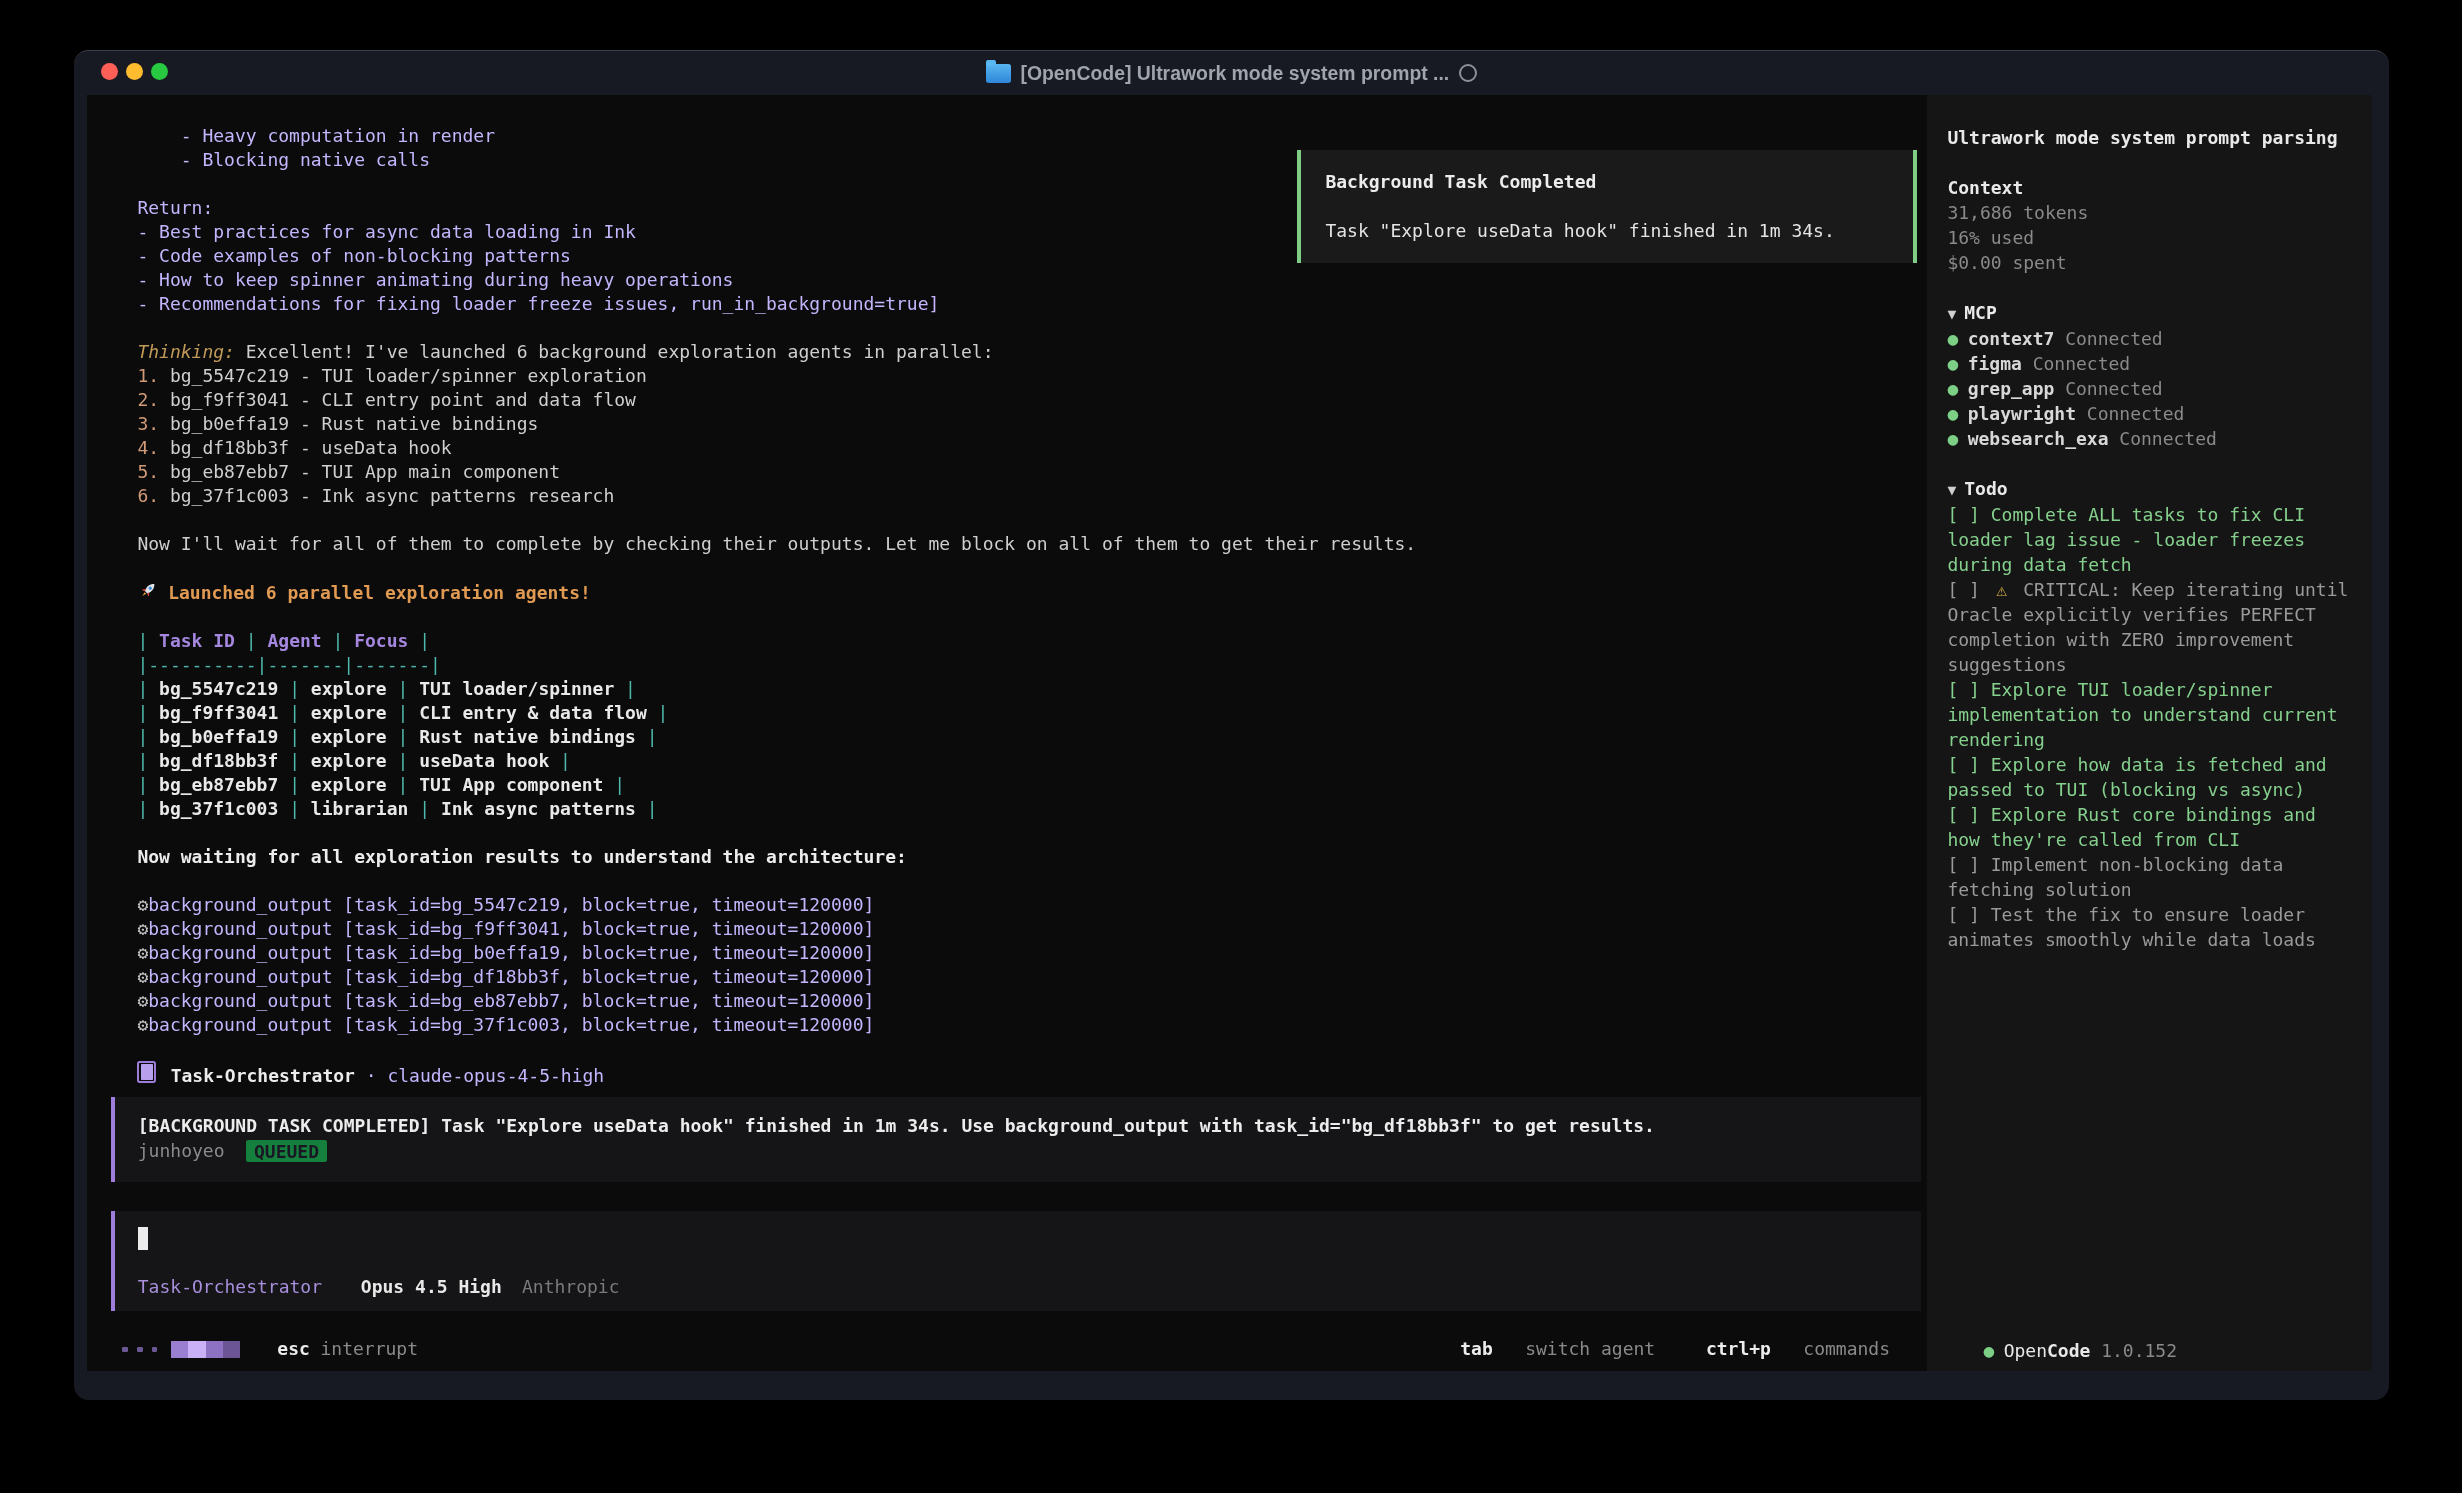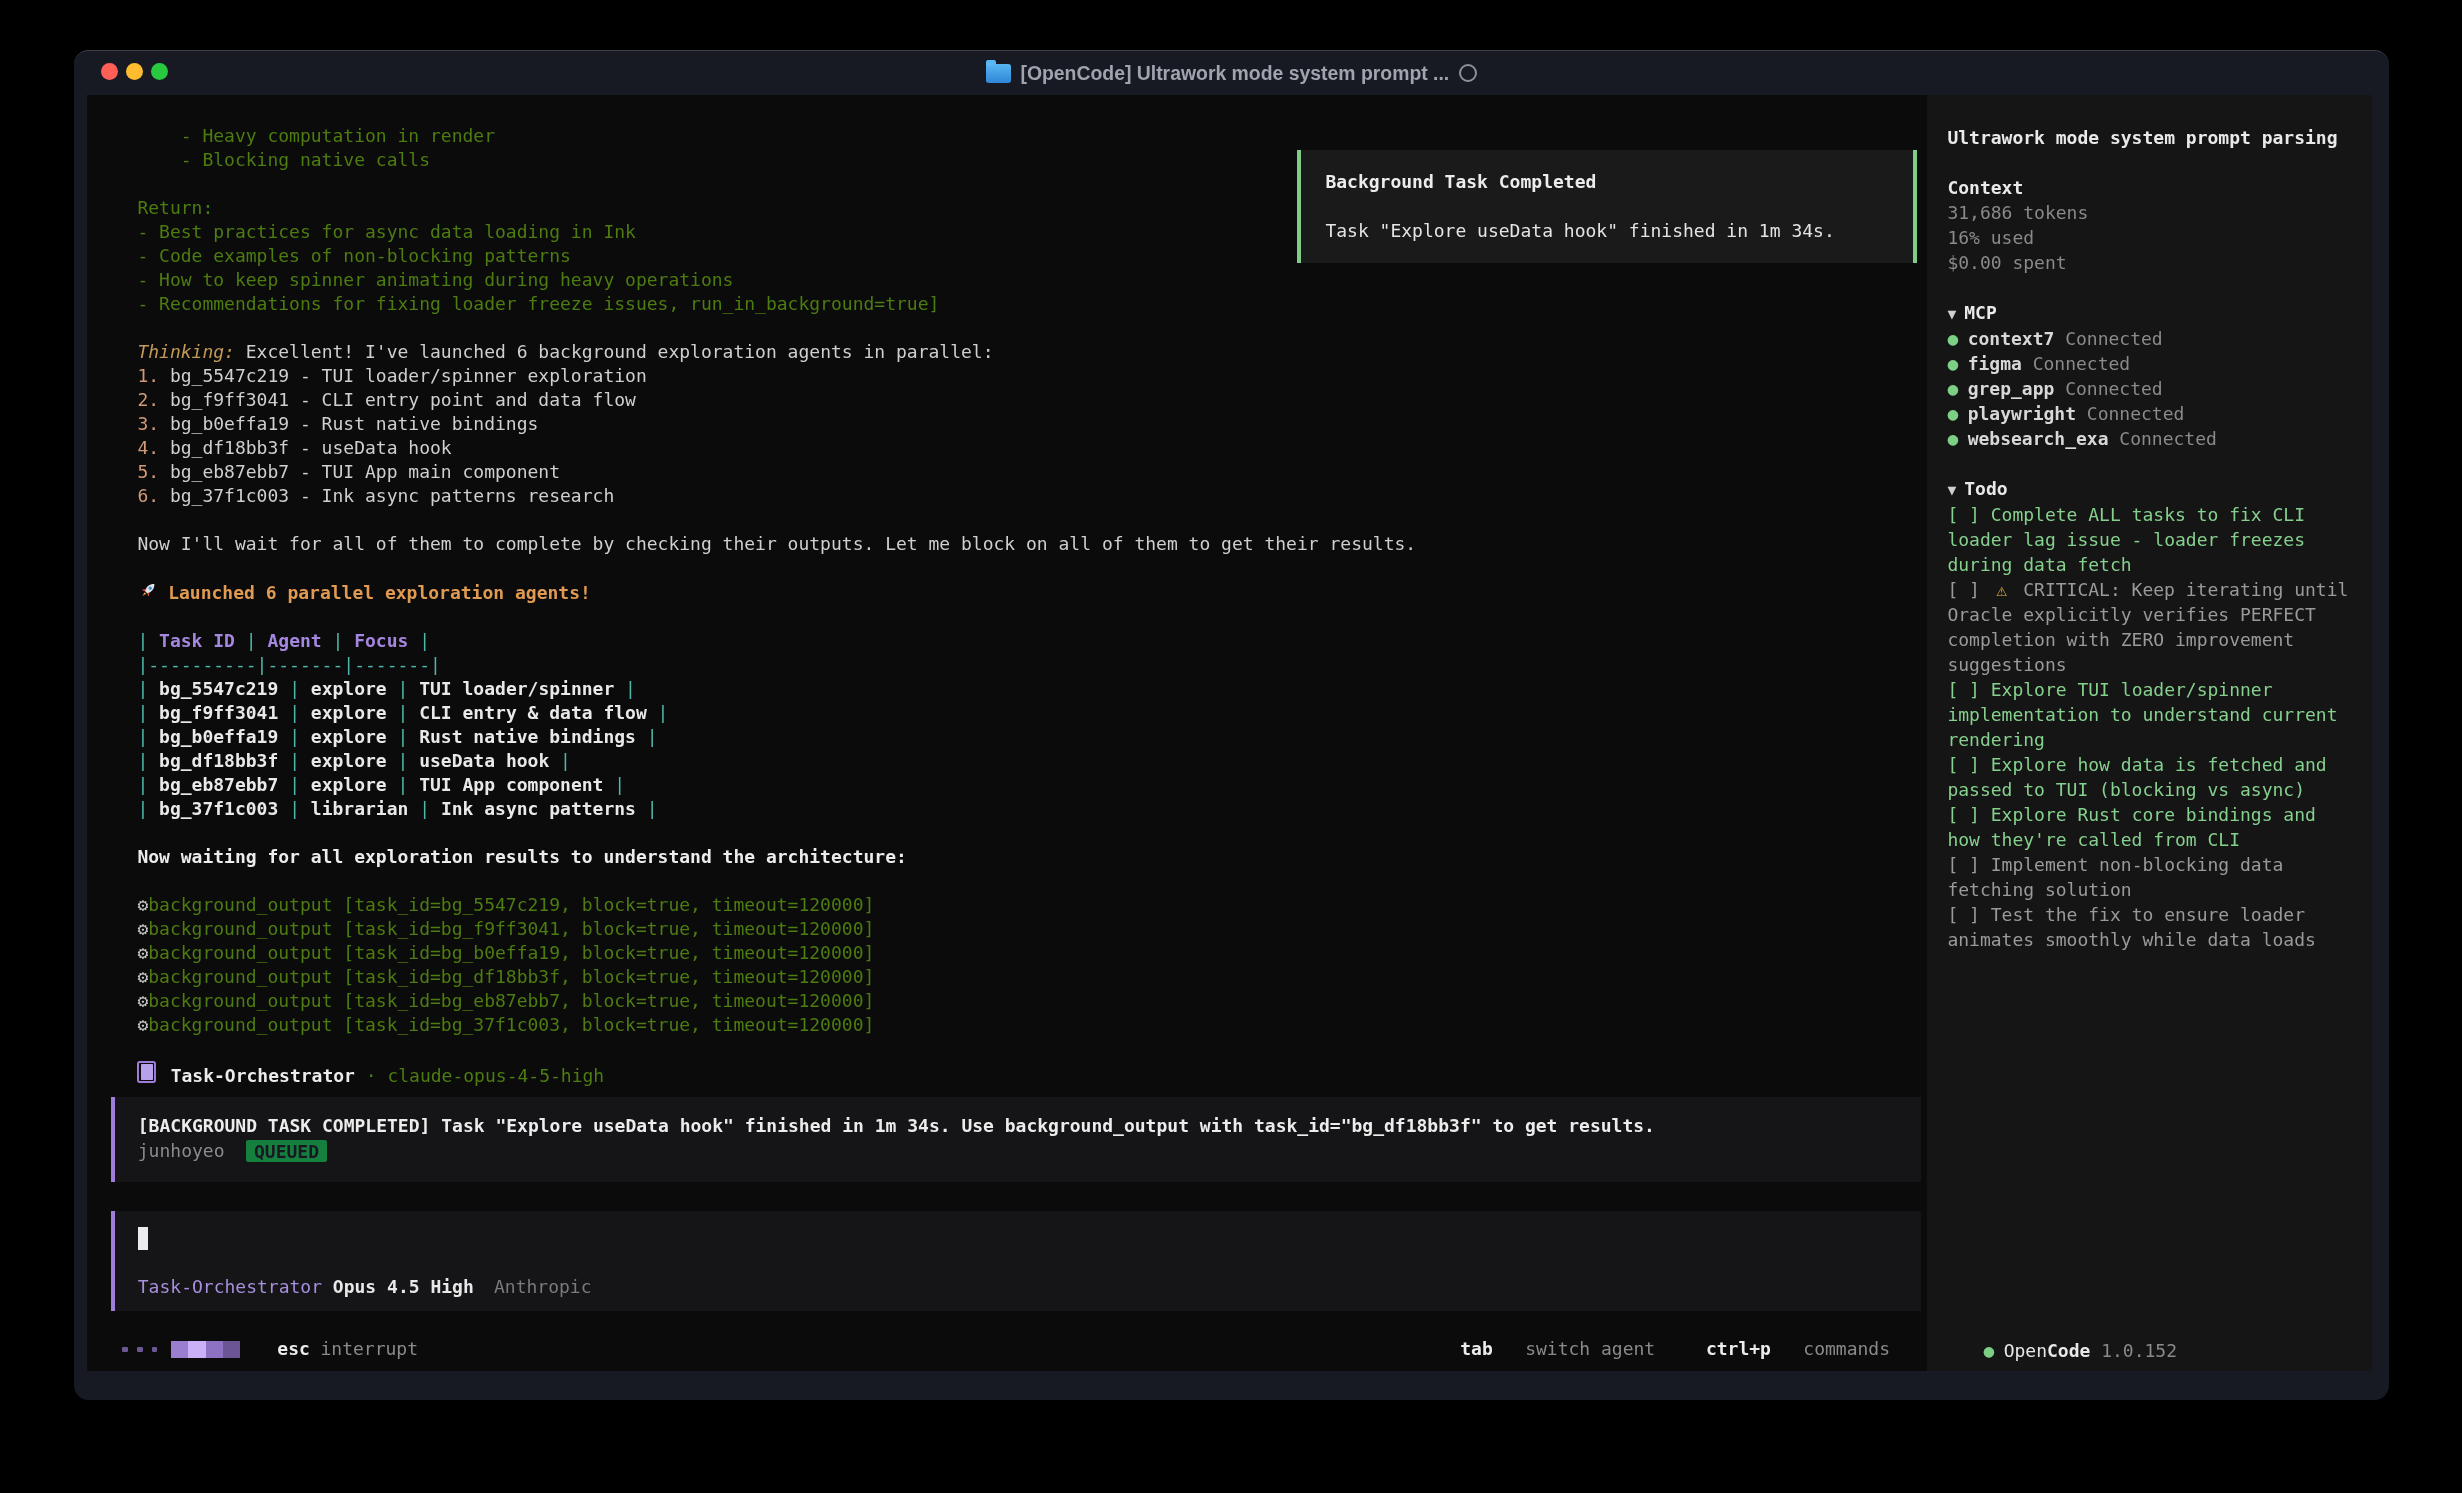--- a/index.html
+++ b/index.html
@@ -16,41 +16,41 @@
   .folder-icon::before{content:"";position:absolute;left:0;top:-3.3px;width:10.7px;height:5.4px;border-radius:2px 2px 0 0;background:#58b6f0;}
   .proxy-ring{width:14.7px;height:14.7px;border:2px solid #8b9097;border-radius:50%;display:inline-block;}
   
   .content{position:absolute;left:13.4px;right:16.7px;top:44px;bottom:29px;display:flex;}
   .main{width:1840px;background:#0b0b0c;position:relative;font-family:"DejaVu Sans Mono",monospace;font-size:18px;line-height:24px;}
   .sidebar{flex:1;background:#151516;position:relative;font-family:"DejaVu Sans Mono",monospace;font-size:18px;line-height:25px;
     padding:30px 20px 0 20px;color:#9a9a9a;}
   
   #terminal-lines{padding:29px 0 0 50px;}
   .t-line{white-space:pre;min-height:24px;}
-  .c-gray{color:#4d7c0f;} .c-prose{color:#cfcfcf;} .c-bright{color:#e9e9e9;font-weight:bold;}
+  .c-gray{color:#c4b5fd;} .c-prose{color:#cfcfcf;} .c-bright{color:#e9e9e9;font-weight:bold;}
   .c-wbold{color:#ececec;font-weight:bold;} .c-purplebold{color:#a687e0;font-weight:bold;}
   .c-teal{color:#4db7ab;} .c-orange{color:#e09a52;font-weight:bold;}
   .c-gold{color:#c29a58;font-style:italic;} .c-num{color:#d29b77;}
   .c-icongray{color:#c4c4c4;}
   .rocket-svg{display:inline-block;vertical-align:-2.7px;margin-right:9.4px;}
   .orch-icon{display:inline-block;vertical-align:-2px;width:12px;height:16px;border:2.7px solid #9d7cd8;border-radius:2.7px;
     margin-right:14.7px;background:#0b0b0c;padding:1.3px;}
   .orch-icon .orch-inner{display:block;width:100%;height:100%;background:#b9a0ec;border-radius:0.7px;}
   
   .block{margin-left:23.4px;margin-right:6.7px;background:#151517;border-left:4.7px solid #9f7edb;}
   .completed-block{margin-top:9.4px;padding:17.4px 13.4px 19px 23px;}
   .block-line1{color:#ececec;font-weight:bold;white-space:pre;}
   .block-line2{margin-top:1.3px;}
   .author{color:#8a8a8a;}
   .badge{background:#15803d;color:#191724;font-weight:bold;border-radius:2px;padding:0.7px 8px;margin-left:10.7px;}
   .input-block{margin-top:29px;padding:16px 13.4px 16px 23px;height:68px;}
   .cursor{display:inline-block;width:10.7px;height:23px;background:#ececec;}
   .agent-row{margin-top:19px;}
   .agent-name{color:#a78fdc;}
-  .agent-model{color:#e8e8e8;font-weight:bold;}
+  .agent-model{color:#e8e8e8;font-weight:bold;margin-left:28px;}
   .agent-provider{color:#7a7a7a;margin-left:9.4px;}
   
   .statusbar{position:absolute;left:35px;right:25.4px;bottom:6.7px;height:27px;}
   .sb-left{position:absolute;left:0;top:0;display:flex;align-items:center;}
   .spin-dot{width:5.4px;height:5.4px;border-radius:1.3px;background:#6b5894;margin-right:9.4px;display:inline-block;}
   .spin-block{width:17.4px;height:17.4px;display:inline-block;}
   .key{color:#ececec;font-weight:bold;} .key-label{color:#8a8a8a;}
   .sb-right{position:absolute;right:12px;top:0;}
   
   .notification{position:absolute;top:55px;right:10px;width:564px;background:#191a19;

